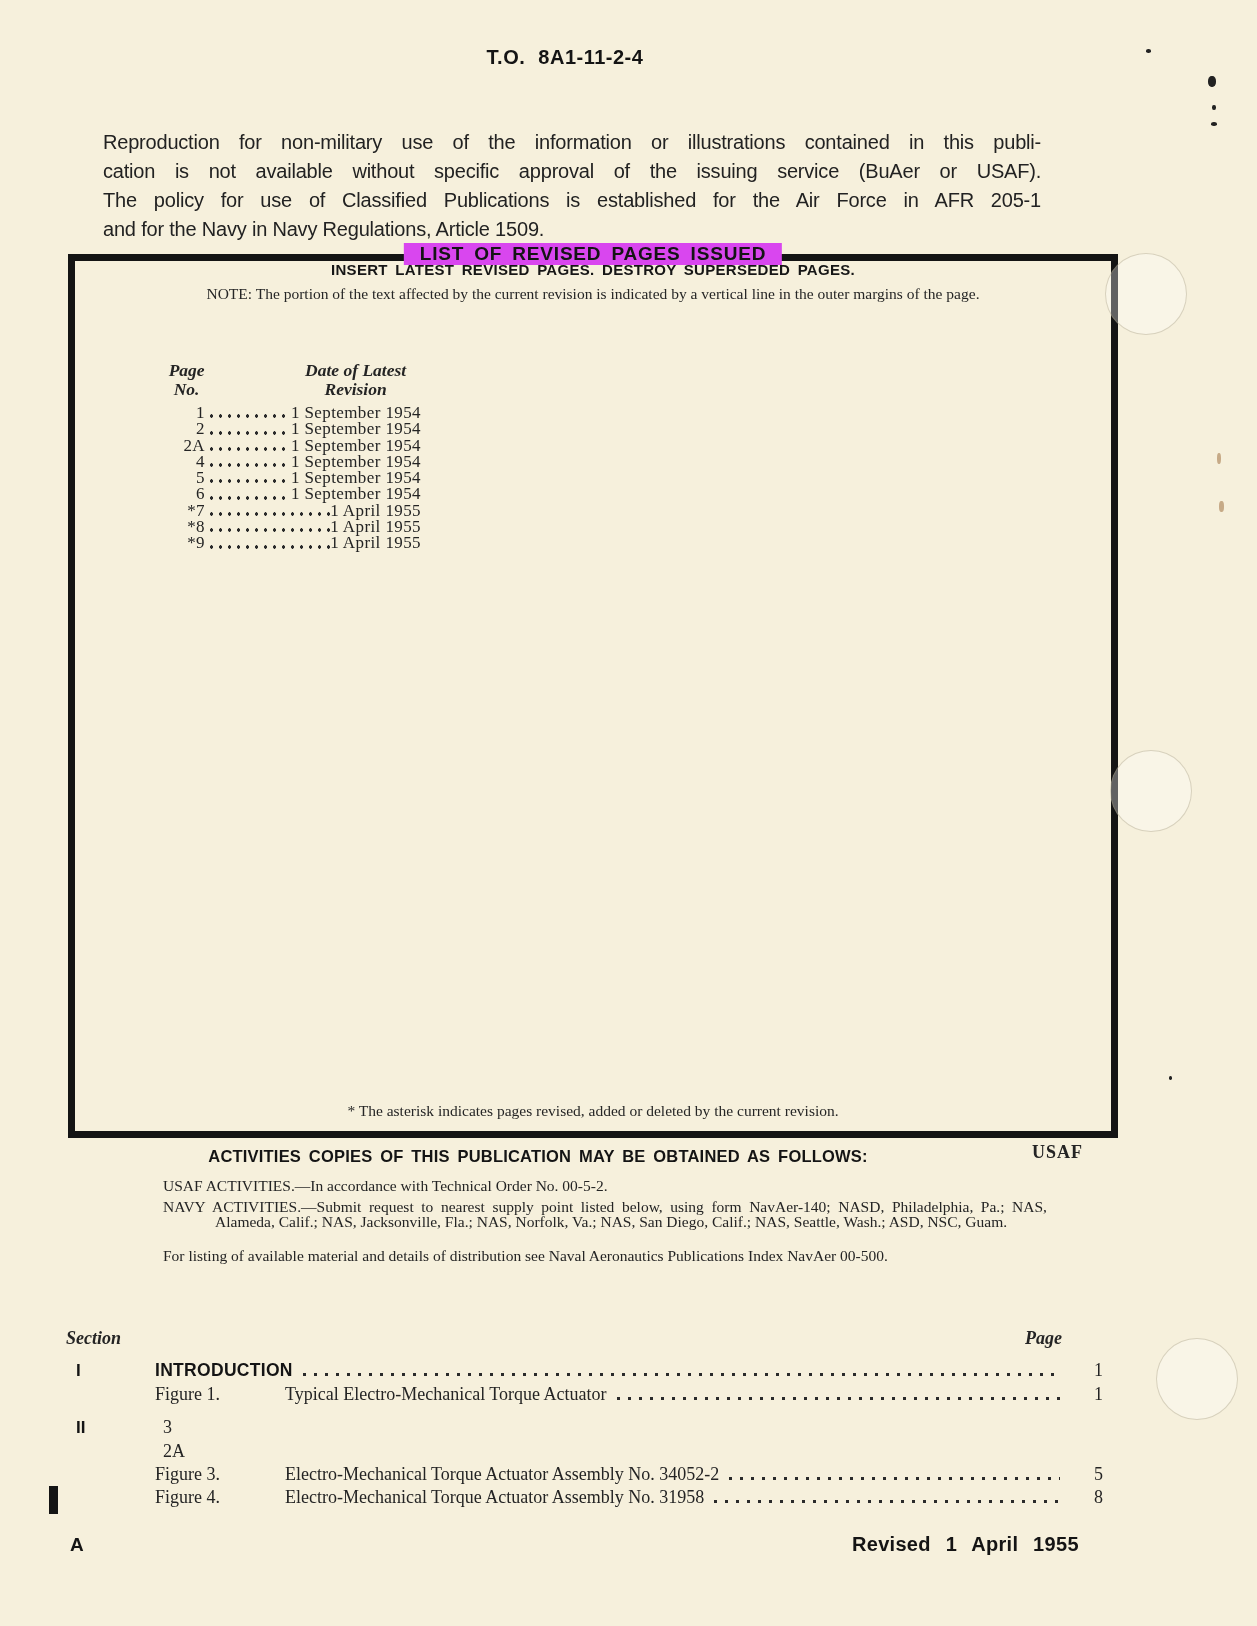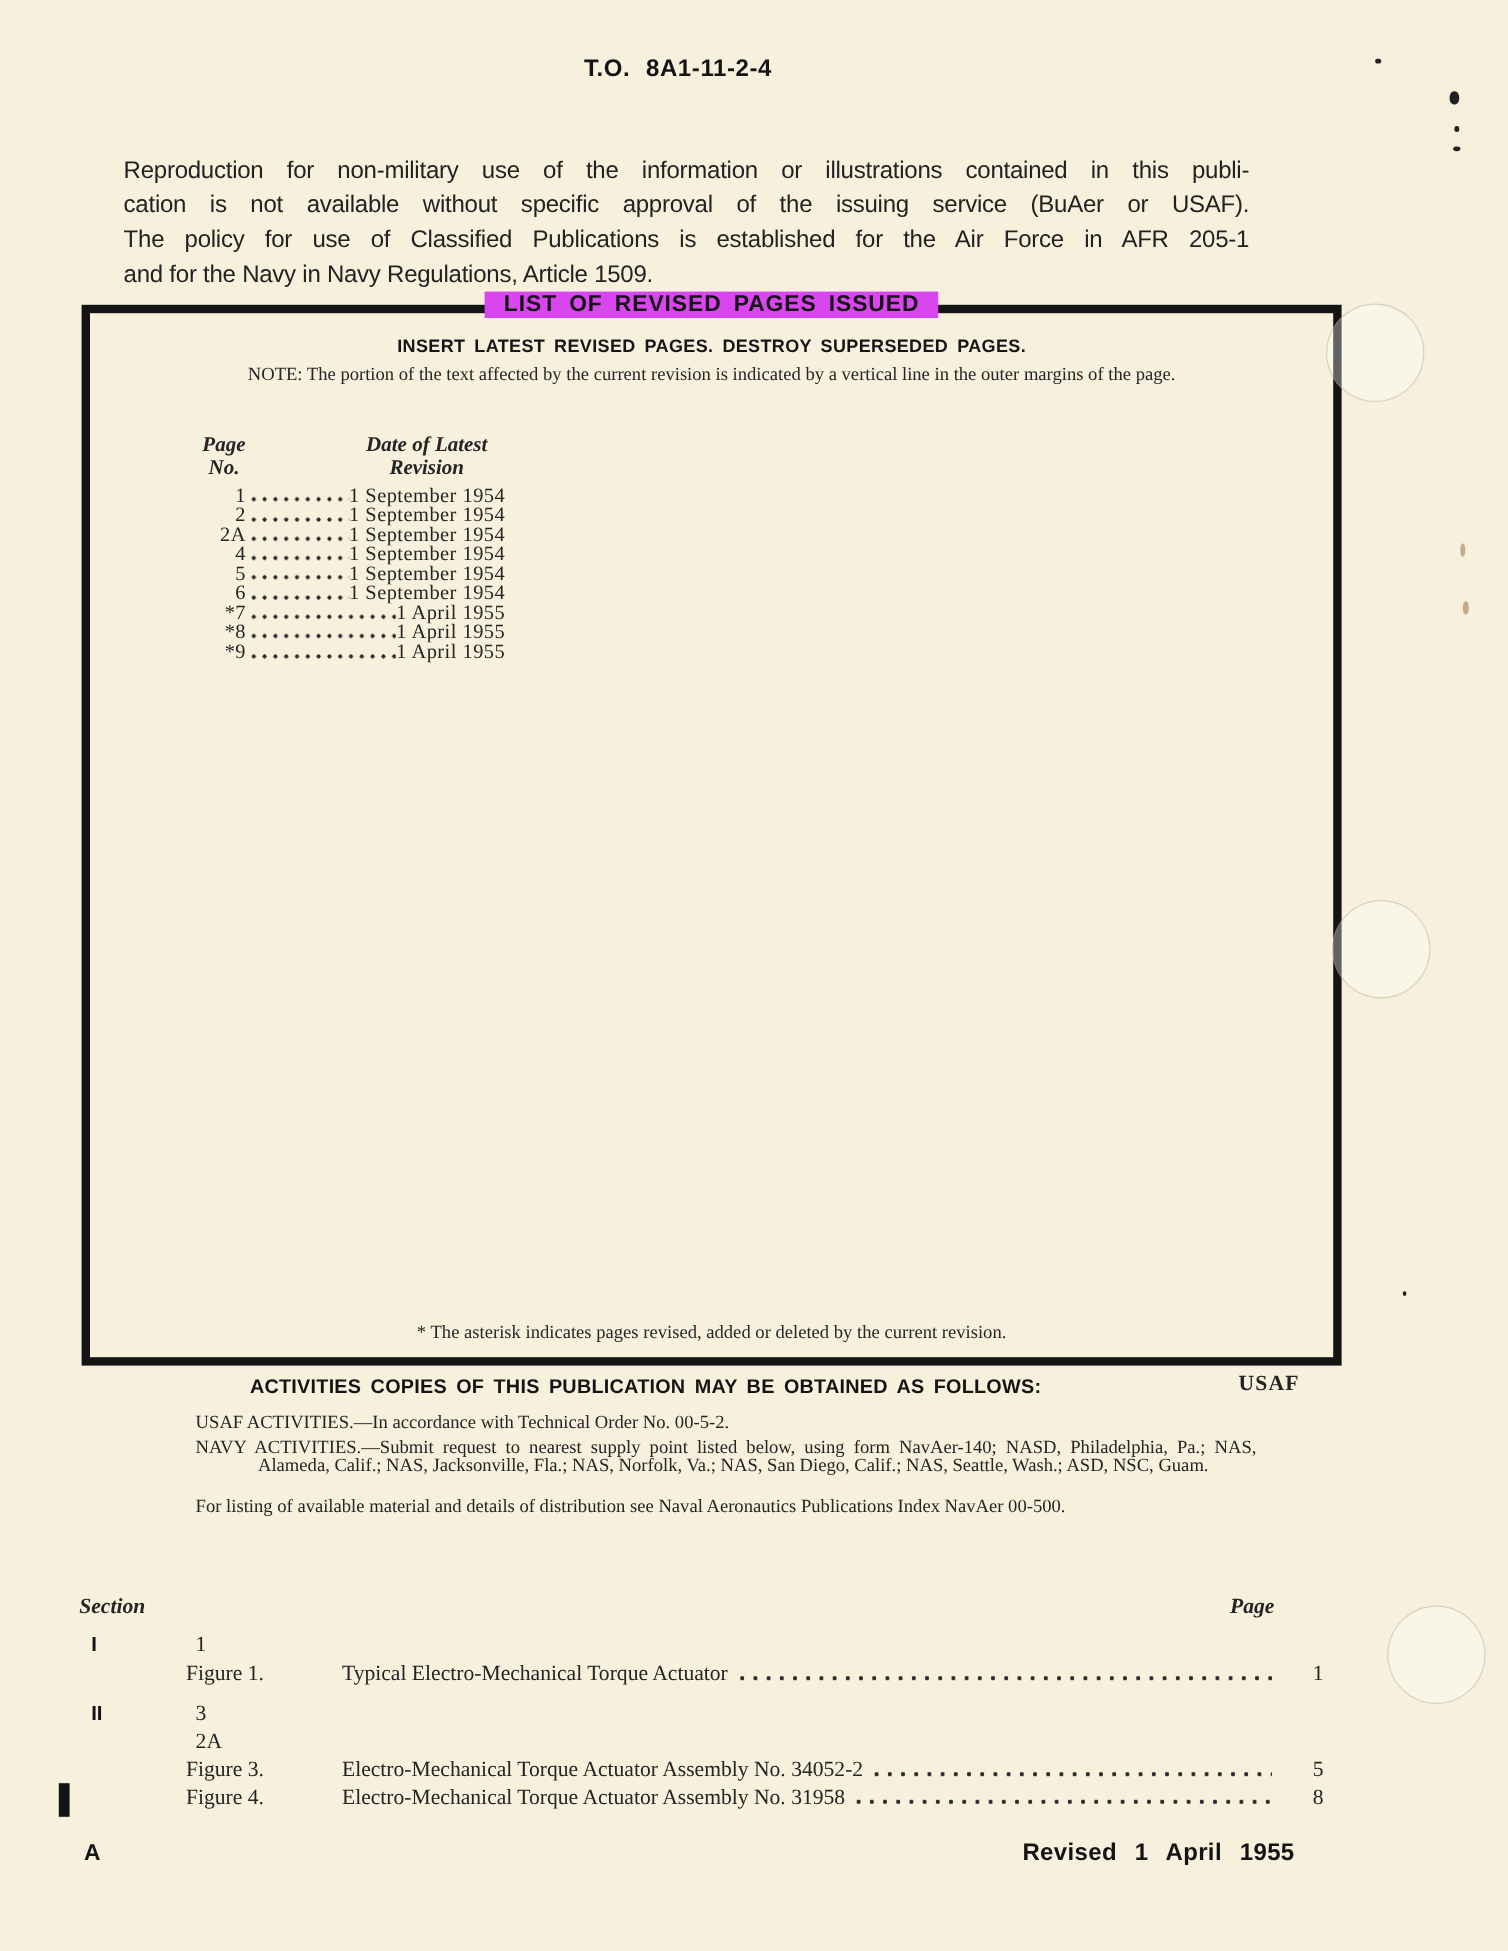--- a/index.html
+++ b/index.html
@@ -34,21 +34,21 @@
     position:absolute;left:68px;top:254px;width:1050px;height:884px;
     border:7px solid #141414;box-sizing:border-box;
   }
   .box-title{
     position:absolute;left:50%;top:-7px;transform:translate(-50%,-50%);
     background:#d946ef;padding:0 16px;white-space:nowrap;
     font-family:"Liberation Sans",sans-serif;font-weight:700;
     font-size:19px;letter-spacing:.8px;word-spacing:4px;color:#141414;
   }
   .box-subtitle{
-    margin-top:19px;text-align:center;
+    text-align:center;
     font-family:"Liberation Sans",sans-serif;font-weight:700;
     font-size:15px;letter-spacing:.3px;word-spacing:3px;color:#161616;
   }
   .box-note{
     margin-top:7px;text-align:center;
     font-size:15.5px;color:#262626;
   }
   .pagelist{position:absolute;left:84px;top:100px;width:262px;}
   .pl-headers{display:flex;font-style:italic;font-weight:700;font-size:17.5px;line-height:19px;color:#242424;}
   .pl-hd-page{width:76px;text-align:center;}
@@ -204,20 +204,24 @@
   <div class="usaf-label">USAF</div>
   <div class="copies-usaf">USAF ACTIVITIES.—In accordance with Technical Order No. 00-5-2.</div>
   <div class="copies-navy">NAVY ACTIVITIES.—Submit request to nearest supply point listed below, using form NavAer-140; NASD, Philadelphia, Pa.; NAS, Alameda, Calif.; NAS, Jacksonville, Fla.; NAS, Norfolk, Va.; NAS, San Diego, Calif.; NAS, Seattle, Wash.; ASD, NSC, Guam.</div>
   <div class="copies-listing">For listing of available material and details of distribution see Naval Aeronautics Publications Index NavAer 00-500.</div>
 
   <div class="toc-section-label">Section</div>
   <div class="toc-page-label">Page</div>
   <div class="toc-entries">
       <div class="toc-row heading">
         <span class="toc-sec">I</span>
+        <span class="toc-mid">
+          <span class="toc-hlabel">INTRODUCTION</span>
+          <span class="toc-leader"></span>
+        </span>
         <span class="toc-pgno">1</span>
       </div>
       <div class="toc-row">
         <span class="toc-sec"></span>
         <span class="toc-mid">
           <span class="toc-figlabel">Figure 1.</span>
           <span class="toc-figtitle">Typical Electro-Mechanical Torque Actuator</span>
           <span class="toc-leader"></span>
         </span>
         <span class="toc-pgno">1</span>

